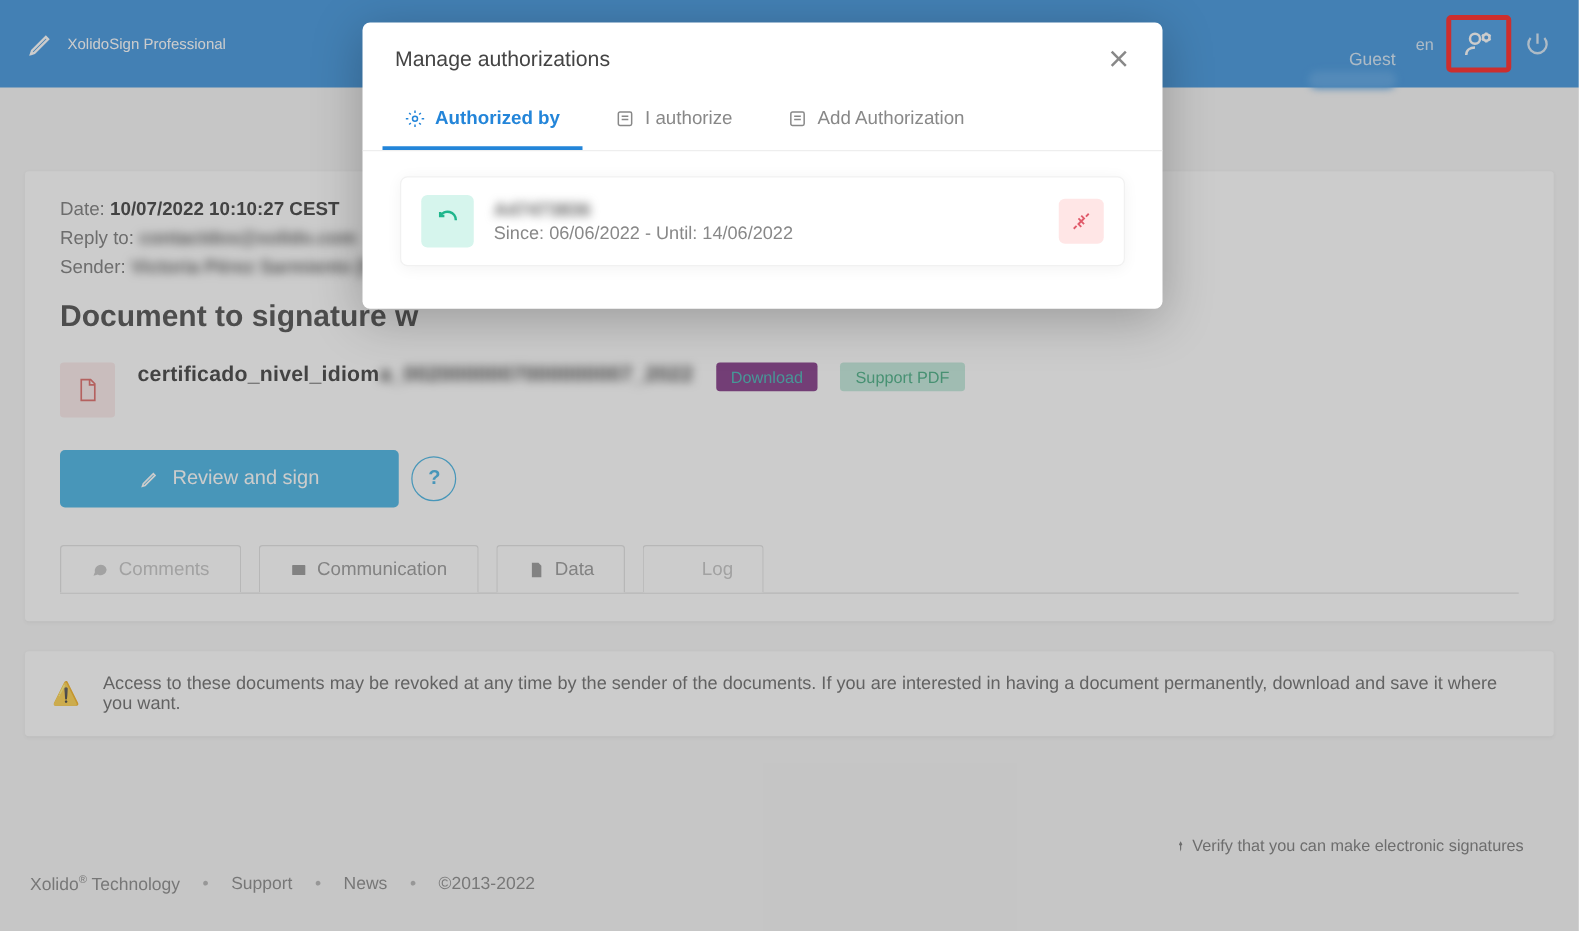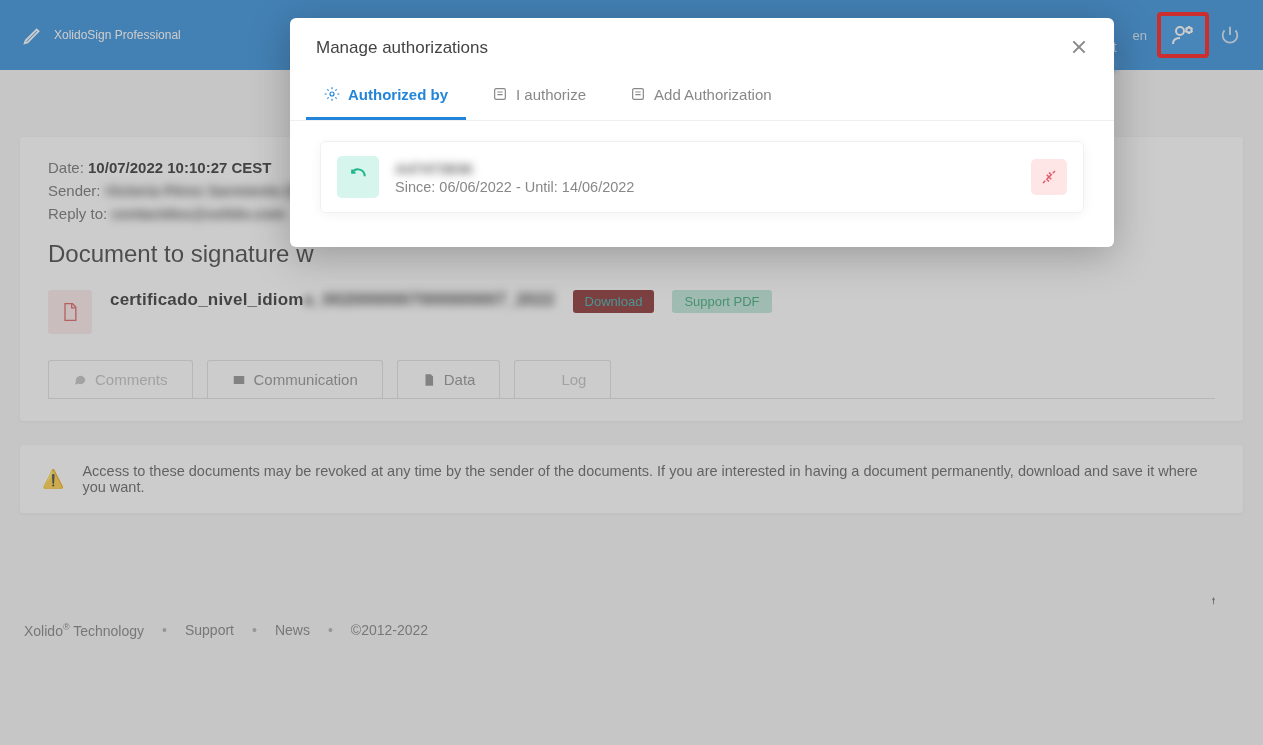--- a/index.html
+++ b/index.html
@@ -18,29 +18,29 @@
   .power svg { stroke: #cfe4f5; fill:none; stroke-width:2; }
 
   .page { padding: 0 20px; }
   .breadcrumb { display: flex; align-items: center; gap: 8px; padding: 14px 0 10px 2px; font-size: 18px; color: #333; flex-direction: column; }
   .breadcrumb svg { width: 14px; height: 14px; }
 
   .card { background: #fff; border-radius: 3px; padding: 22px 28px; box-shadow: 0 1px 3px rgba(0,0,0,0.06); }
   .meta-row { font-size: 15px; color: #666; margin-bottom: 6px; }
   .meta-row b { color: #222; font-weight: 700; }
   .meta-row .blur { display:inline-block; filter: blur(4px); color:#444; font-weight:700; }
-  .doc-title { font-size: 24px; font-weight: 400; color: #333; margin: 18px 0 22px 0; }
+  .doc-title { font-size: 24px; font-weight: 700; color: #333; margin: 18px 0 22px 0; }
 
   .file-row { display: flex; align-items: flex-start; gap: 18px; margin-bottom: 26px; }
   .pdf-box { width: 44px; height: 44px; background: #fbe7e7; border-radius: 3px; display:flex; align-items:center; justify-content:center; color:#d9534f; }
   .pdf-box svg { width:20px; height:22px; }
   .file-name { font-size: 17px; font-weight: 700; color: #222; filter: blur(0); letter-spacing:0.2px;}
   .file-name .partblur { filter: blur(4px); }
   .pill { padding: 4px 12px; border-radius: 3px; font-size: 13px; font-weight: 500; }
-  .pill.download { background: #7f1d1d; color: #2aa9a9; }
+  .pill.download { background: #701a75; color: #2aa9a9; }
   .pill.preview { background: #b8e6d5; color: #2aa070; }
 
   .action-row { display: flex; align-items: center; gap: 10px; margin-bottom: 30px; }
   .review-btn { background: #2aa9e0; color: #fff; border: none; border-radius: 4px; padding: 14px 64px; font-size: 16px; display:flex; align-items:center; gap:10px; }
   .review-btn svg { width:16px; height:16px; stroke:#fff; fill:none; stroke-width:2; }
   .help-circle { width: 36px; height: 36px; border: 1px solid #2aa9e0; border-radius: 50%; display:flex; align-items:center; justify-content:center; color:#2aa9e0; font-size:16px; font-weight:700; }
 
   .tabbar { display:flex; border-bottom:1px solid #ddd; }
   .tab-btn { background:#fff; border:1px solid #ddd; border-bottom:none; padding: 10px 24px; margin-right:14px; font-size:15px; color:#888; display:flex; align-items:center; gap:8px; border-radius:3px 3px 0 0; }
   .tab-btn.disabled { color:#bbb; }
@@ -52,27 +52,27 @@
 
   .verify-link { text-align:right; font-size:13px; color:#666; margin-top: 80px; padding-right: 24px; }
   .verify-link svg { width:11px; height:11px; display:inline; vertical-align:middle; }
 
   .footer { padding: 14px 24px; font-size:14px; color:#777; display:flex; gap:18px; align-items:center;}
   .footer .dot { color:#aaa; }
   .footer sup { font-size:9px; }
 
   
   .overlay { position:absolute; inset:0; background:rgba(120,120,120,0.38); }
-  .modal { position:absolute; left:290px; top:18px; width:824px; background:#fff; border-radius:6px; box-shadow:0 8px 40px rgba(0,0,0,0.25); overflow:hidden; }
+  .modal { position:absolute; left:290px; top:18px; width:640px; background:#fff; border-radius:6px; box-shadow:0 8px 40px rgba(0,0,0,0.25); overflow:hidden; }
   .modal-head { padding: 20px 26px 14px 26px; font-size:17px; color:#444; display:flex; align-items:center; }
   .modal-close { margin-left:auto; width:18px; height:18px; cursor:pointer; position:relative; color:#888;}
   .modal-close::before, .modal-close::after { content:''; position:absolute; left:8px; top:0; width:2px; height:16px; background:#888;}
   .modal-close::before { transform:rotate(45deg);} .modal-close::after { transform:rotate(-45deg);}
   .modal-tabs { display:flex; gap: 8px; border-bottom:1px solid #eee; padding: 0 16px; }
-  .mtab { padding: 14px 18px 14px 18px; display:flex; gap:8px; font-size:15px; color:#888; border-bottom:3px solid transparent; cursor:pointer;}
+  .mtab { padding: 14px 18px 14px 18px; display:flex; align-items:center; gap:8px; font-size:15px; color:#888; border-bottom:3px solid transparent; cursor:pointer;}
   .mtab.active { color:#2385d9; font-weight:600; border-bottom-color:#2385d9; }
   .mtab svg { width:16px; height:16px; stroke:currentColor; fill:none; stroke-width:1.8;}
 
   .modal-body { padding: 20px 30px 34px 30px; }
   .auth-card { background:#fff; border:1px solid #f1f1f1; border-radius:6px; padding:14px 16px; box-shadow:0 2px 12px rgba(0,0,0,0.05); display:flex; align-items:center; gap:16px;}
   .refresh-box { width:42px; height:42px; background:#d6f5ed; border-radius:5px; display:flex; align-items:center; justify-content:center; }
   .refresh-box svg { width:20px; height:20px; stroke:#1fb68c; fill:none; stroke-width:2.4; }
   .auth-info { flex:1; }
   .auth-name { font-weight:700; color:#666; filter: blur(4px); font-size:15px; }
   .auth-dates { color:#888; font-size:14.5px; margin-top:2px;}
@@ -119,44 +119,53 @@
       </svg>
     <span>Documents</span>
   </div>
 
   <div class="card">
     <div class="meta-row">
       <span>Date:</span>
       <b>10/07/2022 10:10:27 CEST</b>
     </div>
     <div class="meta-row">
+      <span>Reply to:</span>
+      <span class="blur">contactdos@xolido.com</span>
+    </div>
+    <div class="meta-row">
       <span>Sender:</span>
       <span class="blur">Victoria Pérez Sarmiento [P5</span>
-    </div>
-    <div class="meta-row">
-      <span>Reply to:</span>
-      <span class="blur">contactdos@xolido.com</span>
     </div>
 
     <div class="doc-title">Document to signature w</div>
 
     <div class="file-row">
       <div class="pdf-box">
         <svg viewBox="0 0 24 24" fill="none" stroke="#d9534f" stroke-width="1.6">
             <path d="M6 2h9l4 4v16H6z"></path>
             <path d="M14 2v5h5"></path>
           </svg>
       </div>
       <div class="file-name">
         <span>certificado_nivel_idiom</span><span class="partblur">a_0020000007000000007_2022</span>
       </div>
       <div class="pill download">Download</div>
       <div class="pill preview">Support PDF</div>
     </div>
 
+    <div class="action-row">
+      <button class="review-btn">
+        <svg viewBox="0 0 24 24">
+            <path d="M3 21l3-1 12-12-2-2L4 18l-1 3z"></path>
+          </svg>
+        <span>Review and sign</span>
+      </button>
+      <div class="help-circle">?</div>
+    </div>
 
     <div class="tabbar">
       <div class="tab-btn disabled">
         <svg viewBox="0 0 24 24">
             <path d="M21 11a8 8 0 0 1-12 7L3 20l2-5a8 8 0 1 1 16-4z"></path>
           </svg>
         <span>Comments</span>
       </div>
       <div class="tab-btn">
         <svg viewBox="0 0 24 24">
@@ -182,31 +191,32 @@
 
   <div class="warning">
     <span class="warn-icon">⚠️</span>
     <span class="warning-text">Access to these documents may be revoked at any time by the sender of the documents. If you are interested in having a document permanently, download and save it where you want.</span>
   </div>
 
   <div class="verify-link">
     <svg viewBox="0 0 24 24" fill="#666">
         <path d="M12 2l3 6-2 2v6l-1 4-1-4v-6l-2-2z"></path>
       </svg>
+    <span>Verify that you can make electronic signatures</span>
   </div>
 </div>
 
 <div class="footer">
   <span><span>Xolido</span><sup>®</sup><span> Technology</span></span>
   <span class="dot">•</span>
   <span>Support</span>
   <span class="dot">•</span>
   <span>News</span>
   <span class="dot">•</span>
-  <span>©2012-2022</span>
+  <span>©2013-2022</span>
 </div>
 
 <div class="overlay"></div>
 <div class="modal">
   <div class="modal-head">
     <span>Manage authorizations</span>
     <div class="modal-close"></div>
   </div>
   <div class="modal-tabs">
     <div class="mtab active">

